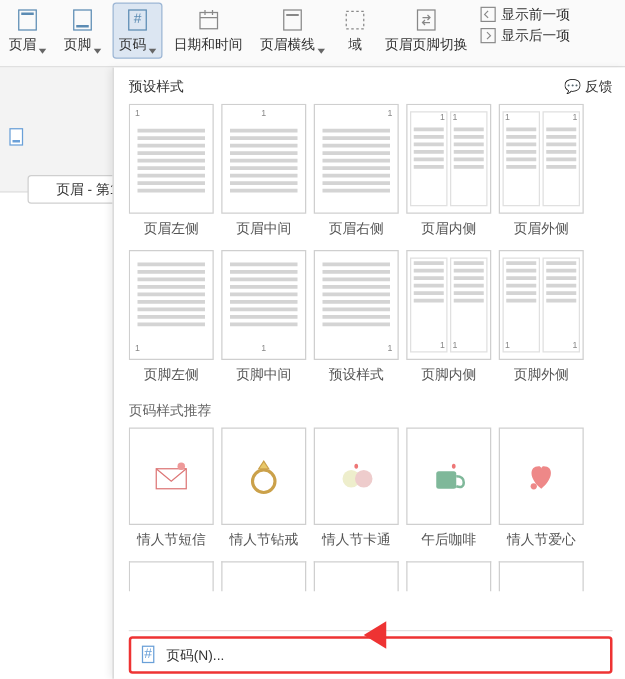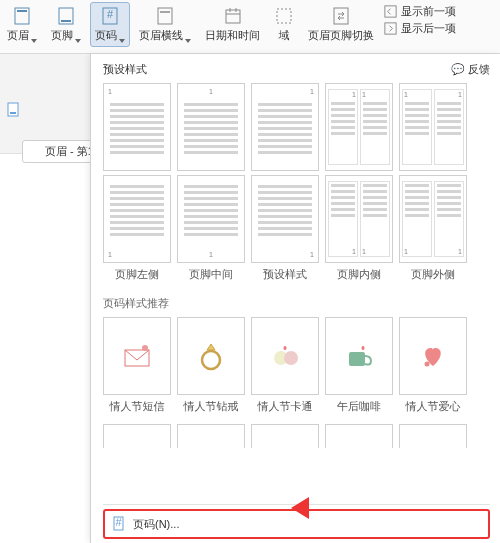--- a/index.html
+++ b/index.html
@@ -67,37 +67,37 @@
         <rect x="3" y="2" width="14" height="16" fill="none" stroke="#5b8bb3"></rect>
         <text x="10" y="12" text-anchor="middle" font-size="8" fill="#5b8bb3">#</text>
       </svg>
     <div class="rbn-lbl">
         <span>页码</span>
         <span class="dd"></span>
       </div>
   </div>
   <div class="rbn-item">
     <svg class="rbn-ico" viewBox="0 0 20 20">
-        <rect x="3" y="2" width="14" height="16" fill="none" stroke="#888"></rect>
-        <line x1="5" y1="6" x2="15" y2="6" stroke="#888" stroke-width="1.5"></line>
-      </svg>
-    <div class="rbn-lbl">
-        <span>页眉横线</span>
-        <span class="dd"></span>
-      </div>
-  </div>
-  <div class="rbn-item">
-    <svg class="rbn-ico" viewBox="0 0 20 20">
         <rect x="3" y="4" width="14" height="13" fill="none" stroke="#888"></rect>
         <line x1="3" y1="8" x2="17" y2="8" stroke="#888"></line>
         <line x1="7" y1="2" x2="7" y2="6" stroke="#888"></line>
         <line x1="13" y1="2" x2="13" y2="6" stroke="#888"></line>
       </svg>
     <div class="rbn-lbl">
         <span>日期和时间</span>
+      </div>
+  </div>
+  <div class="rbn-item">
+    <svg class="rbn-ico" viewBox="0 0 20 20">
+        <rect x="3" y="2" width="14" height="16" fill="none" stroke="#888"></rect>
+        <line x1="5" y1="6" x2="15" y2="6" stroke="#888" stroke-width="1.5"></line>
+      </svg>
+    <div class="rbn-lbl">
+        <span>页眉横线</span>
+        <span class="dd"></span>
       </div>
   </div>
   <div class="rbn-item">
     <svg class="rbn-ico" viewBox="0 0 20 20">
         <rect x="3" y="3" width="14" height="14" fill="none" stroke="#888" stroke-dasharray="2"></rect>
       </svg>
     <div class="rbn-lbl">
         <span>域</span>
       </div>
   </div>
@@ -231,20 +231,27 @@
               <span></span>
               <span></span>
               <span></span>
               <span></span>
               <span></span>
               <span></span>
             </div>
           </div>
         </div>
     </div>
+    <div class="lbl-row">
+      <div>页眉左侧</div>
+      <div>页眉中间</div>
+      <div>页眉右侧</div>
+      <div>页眉内侧</div>
+      <div>页眉外侧</div>
+    </div>
 
     <div class="grid5">
       <div class="prev">
           <div class="lines" style="margin-top:4px">
             <span></span>
             <span></span>
             <span></span>
             <span></span>
             <span></span>
             <span></span>

